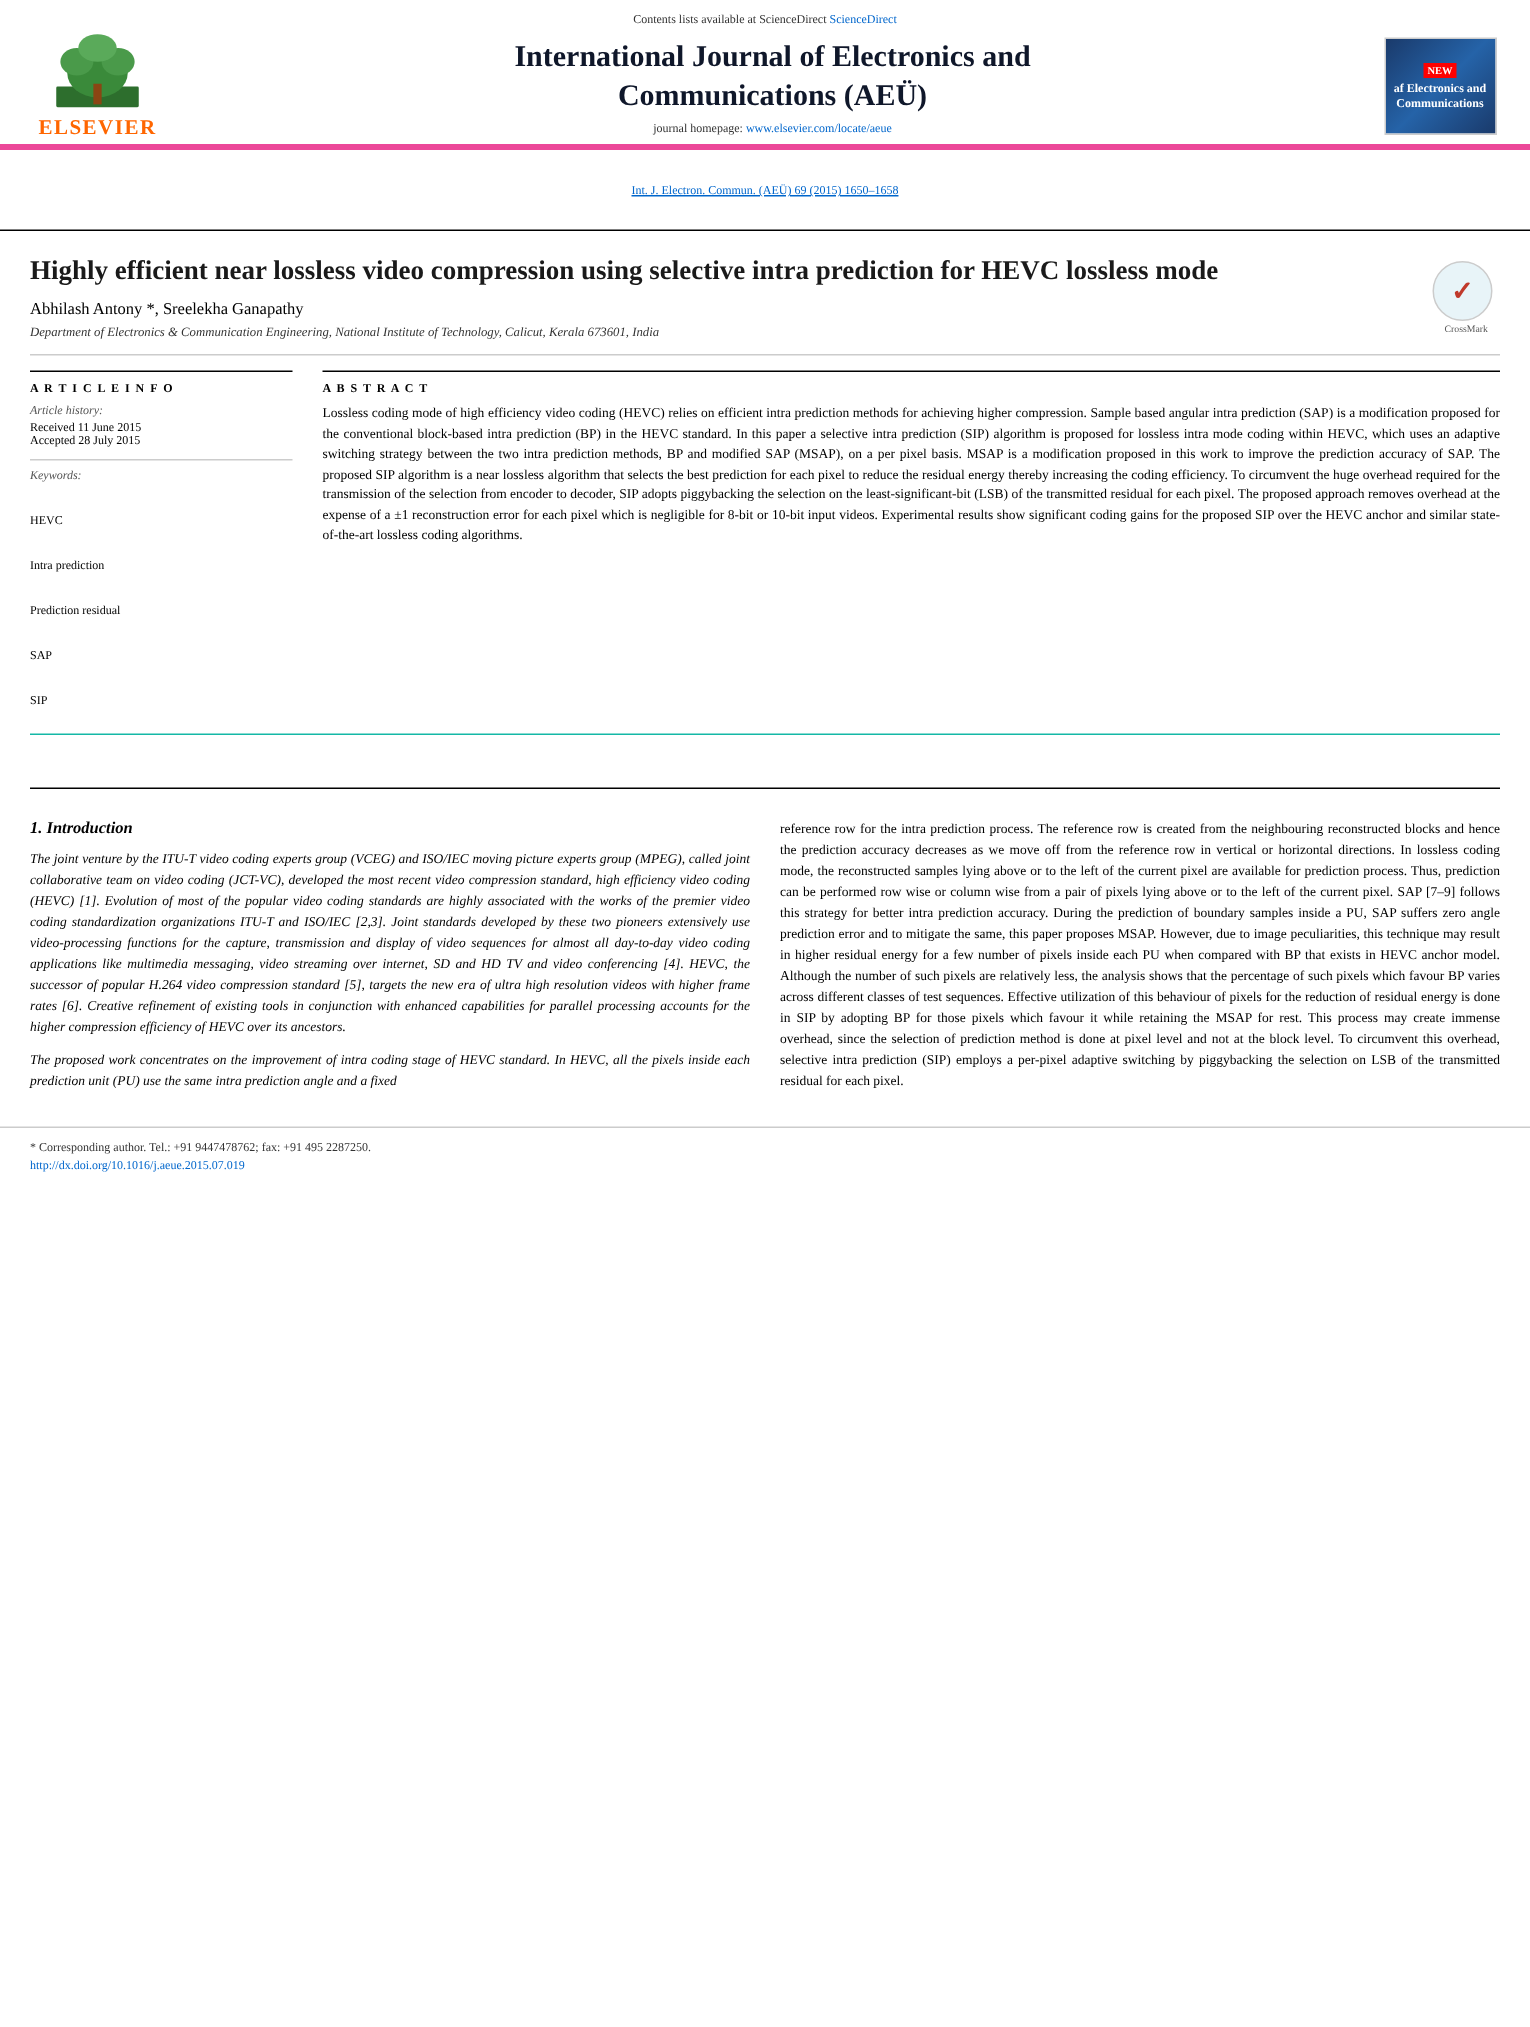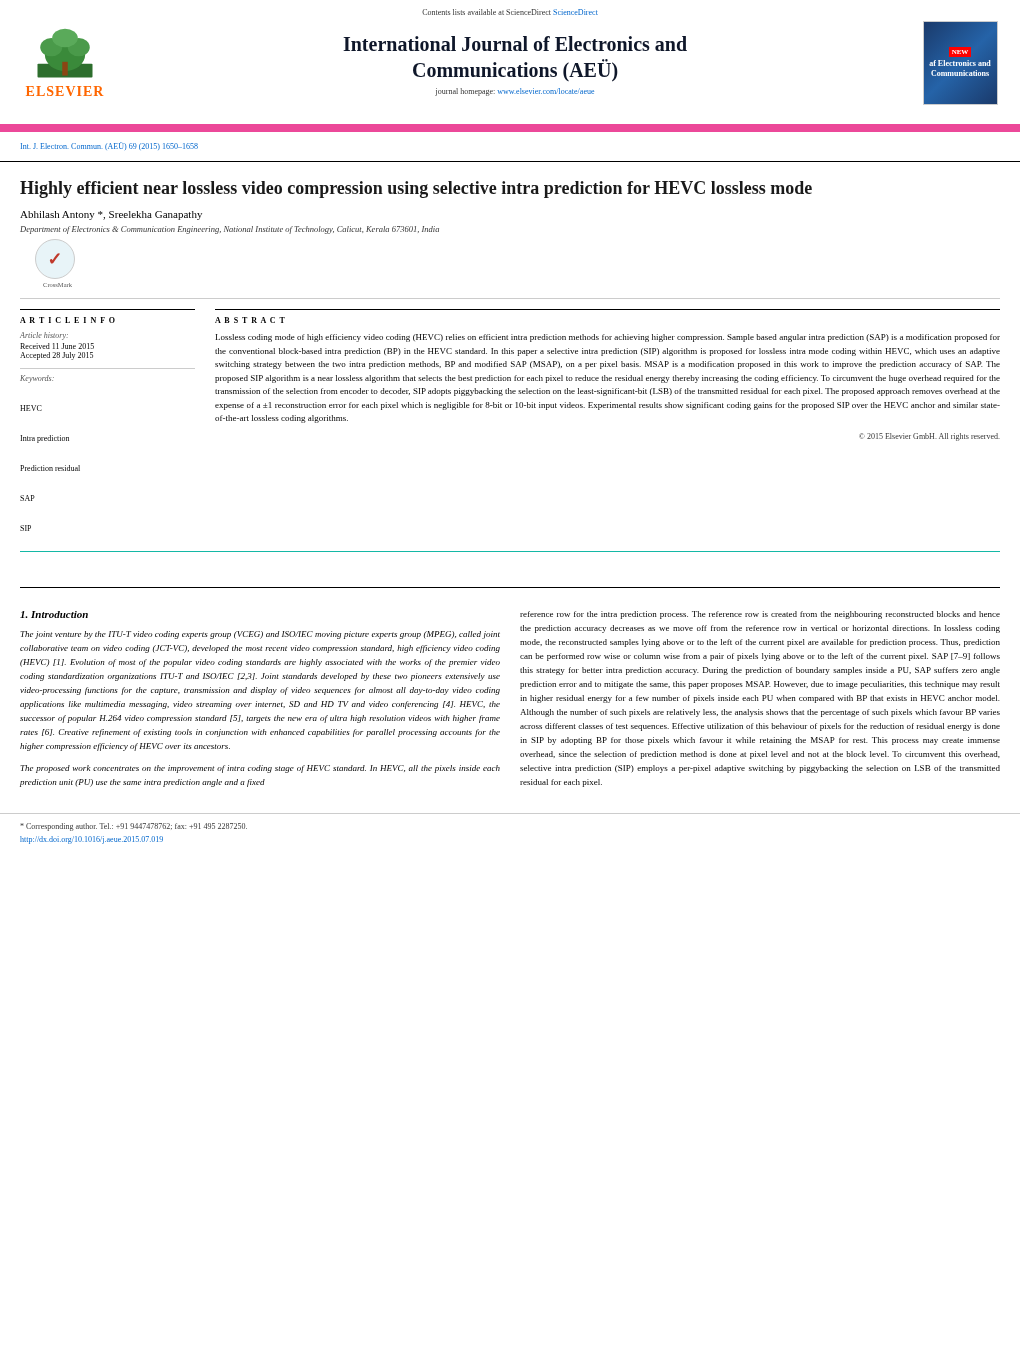--- a/index.html
+++ b/index.html
@@ -14,22 +14,22 @@
 
     .page {
       width: 1020px;
       min-height: 1351px;
       background: #fff;
       padding: 0;
     }
 
     
     .journal-header {
-      border-bottom: 8px solid #ec4899;
-      padding: 8px 20px 19px 20px;
+      border-bottom: 4px solid #ec4899;
+      padding: 8px 20px 2px 20px;
     }
 
     .journal-top-bar {
       text-align: center;
       font-size: 8px;
       color: #333;
       margin-bottom: 4px;
     }
 
     .journal-top-bar a {
@@ -95,21 +95,21 @@
       width: 80px;
       flex-shrink: 0;
       display: flex;
       flex-direction: column;
       align-items: center;
     }
 
     .aeu-logo-box {
       border: 1px solid #ccc;
       width: 75px;
-      height: 84px;
+      height: 65px;
       background: linear-gradient(135deg, #1a3a6b 0%, #2563a8 50%, #1a3a6b 100%);
       display: flex;
       flex-direction: column;
       align-items: center;
       justify-content: center;
       position: relative;
       overflow: hidden;
     }
 
     .aeu-logo-text {
@@ -124,40 +124,41 @@
       background: #ff0000;
       color: #fff;
       font-size: 7px;
       font-weight: bold;
       padding: 1px 3px;
       margin-bottom: 2px;
     }
 
     
     .article-citation {
+      text-align: center;
       font-size: 8px;
       color: #0066cc;
-      padding: 10px 20px;
+      padding: 22px 20px;
       border-bottom: 1px solid #000;
+      text-decoration: underline;
     }
 
     
     .main-content {
       padding: 15px 20px 10px 20px;
     }
 
     
     .article-title-section {
       display: flex;
       align-items: flex-start;
       justify-content: flex-start;
       margin-bottom: 10px;
       border-bottom: 1px solid #ccc;
       padding-bottom: 10px;
-      flex-direction: column;
     }
 
     .article-title-text {
       flex: 1;
     }
 
     .article-title {
       font-size: 18px;
       font-weight: bold;
       color: #1a1a1a;
@@ -447,21 +448,20 @@
               <li>SIP</li>
             </ul>
           </div>
         </div>
       </div>
 
       <div class="right-column">
         <div class="abstract-section">
           <div class="section-label">A B S T R A C T</div>
           <div class="abstract-text">Lossless coding mode of high efficiency video coding (HEVC) relies on efficient intra prediction methods for achieving higher compression. Sample based angular intra prediction (SAP) is a modification proposed for the conventional block-based intra prediction (BP) in the HEVC standard. In this paper a selective intra prediction (SIP) algorithm is proposed for lossless intra mode coding within HEVC, which uses an adaptive switching strategy between the two intra prediction methods, BP and modified SAP (MSAP), on a per pixel basis. MSAP is a modification proposed in this work to improve the prediction accuracy of SAP. The proposed SIP algorithm is a near lossless algorithm that selects the best prediction for each pixel to reduce the residual energy thereby increasing the coding efficiency. To circumvent the huge overhead required for the transmission of the selection from encoder to decoder, SIP adopts piggybacking the selection on the least-significant-bit (LSB) of the transmitted residual for each pixel. The proposed approach removes overhead at the expense of a ±1 reconstruction error for each pixel which is negligible for 8-bit or 10-bit input videos. Experimental results show significant coding gains for the proposed SIP over the HEVC anchor and similar state-of-the-art lossless coding algorithms.</div>
-          <div class="copyright-line">© 2015 Elsevier GmbH. All rights reserved.</div>
         </div>
       </div>
 
     </div>
 
   </div>
 
   <hr class="section-divider">
 
   <div class="body-content">

